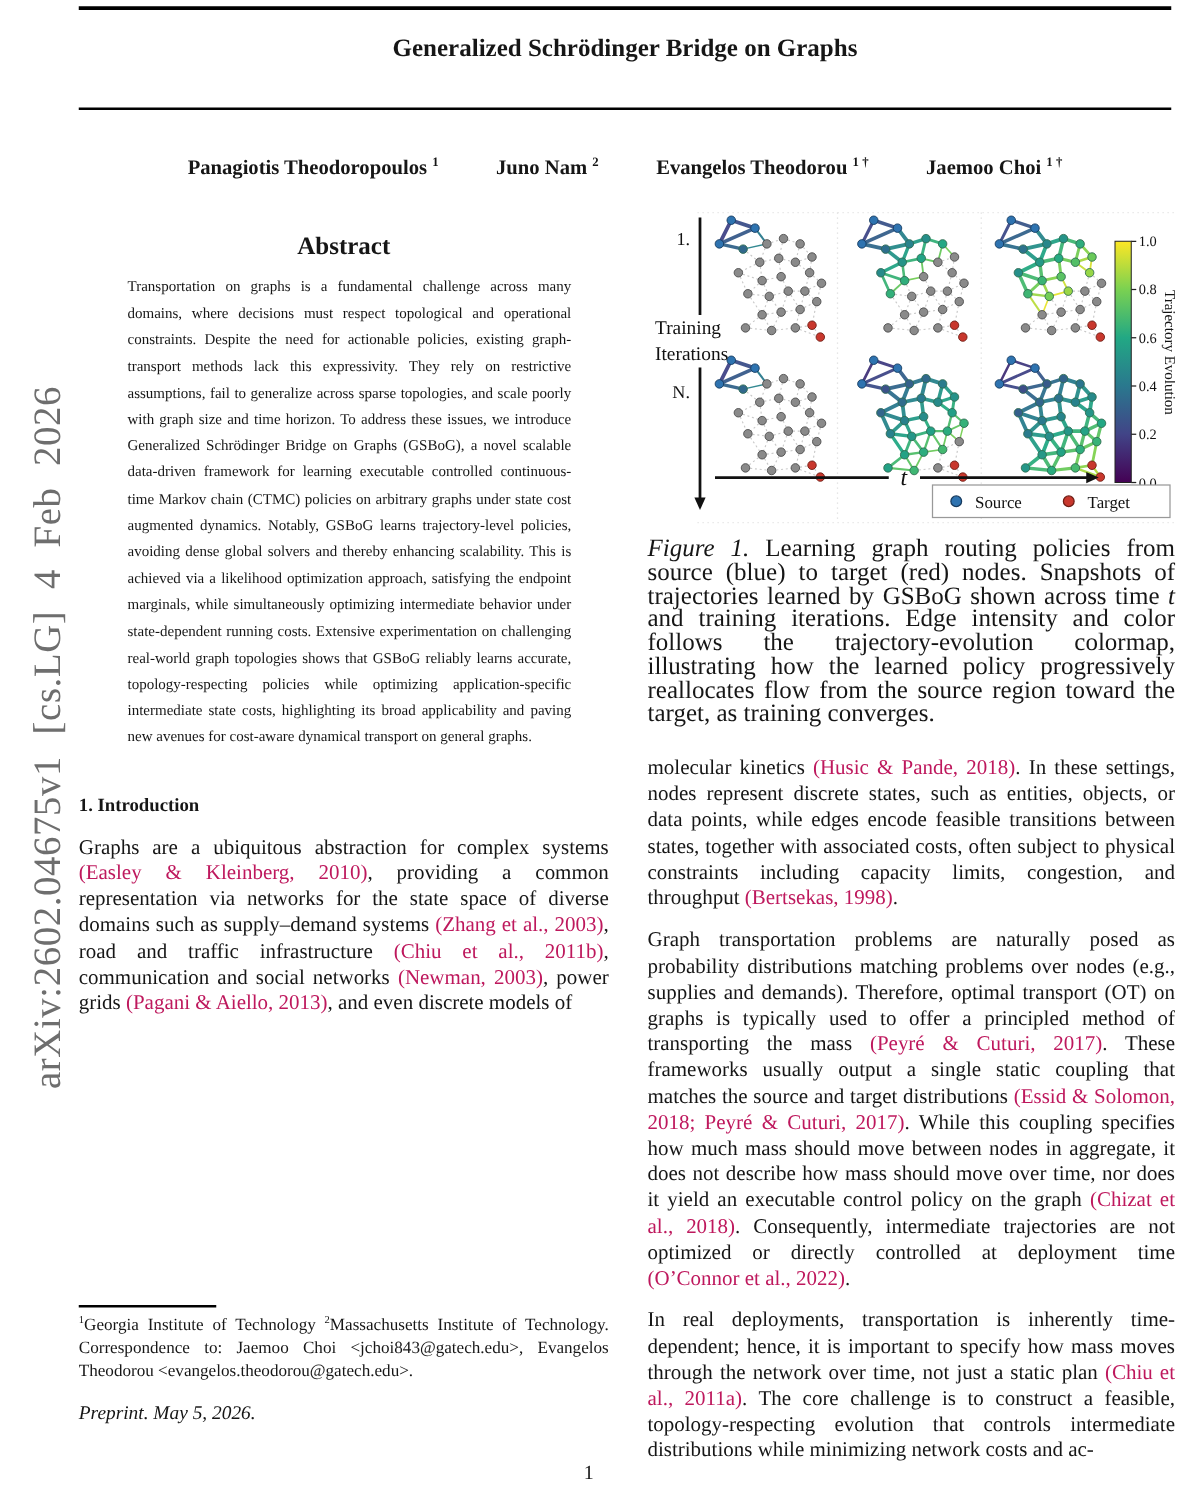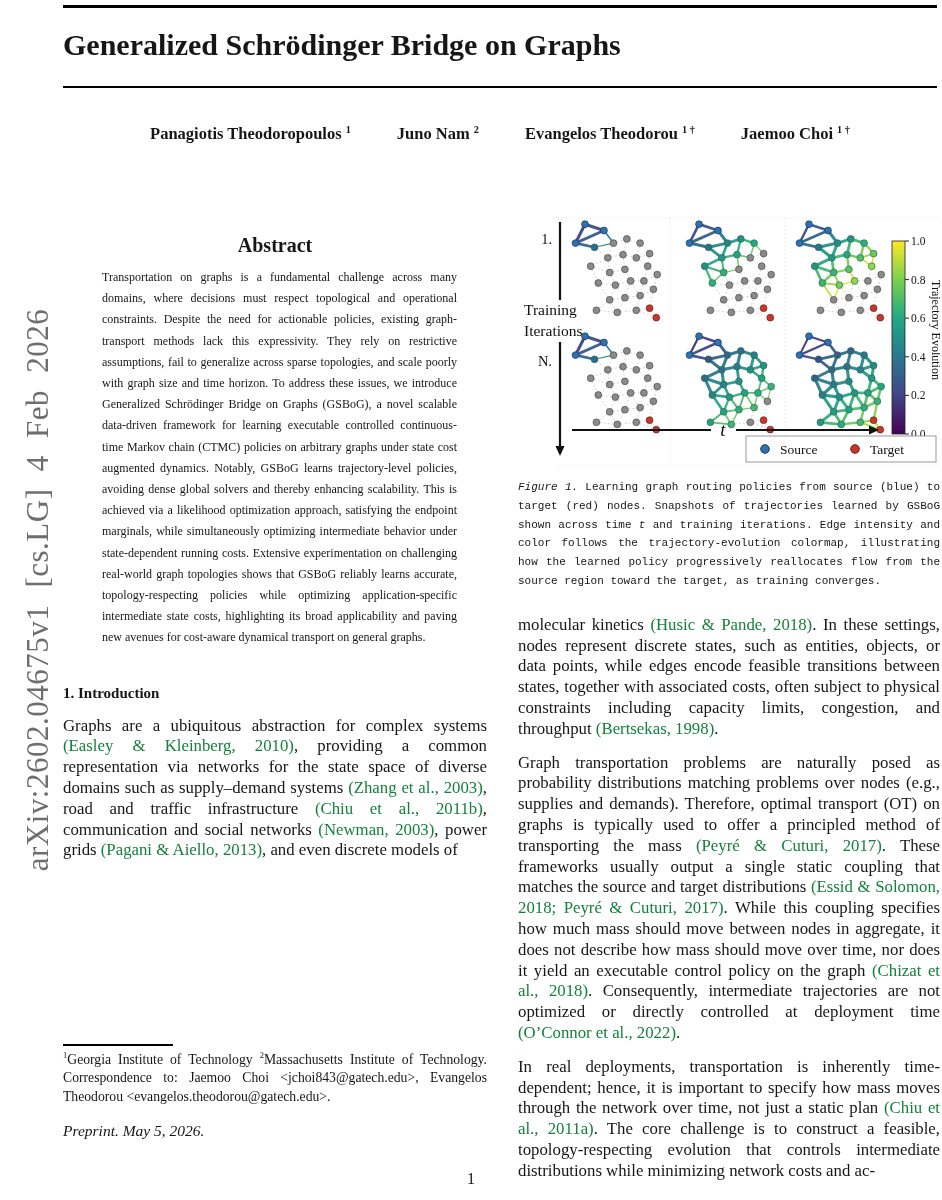--- a/index.html
+++ b/index.html
@@ -4,41 +4,41 @@
 <style>
   html,body{margin:0;padding:0;background:#ffffff;}
   .page{position:relative;width:942px;height:1200px;background:#ffffff;overflow:hidden;
         font-family:"Liberation Serif","DejaVu Serif",serif;color:#161616;}
   .watermark{position:absolute;left:-312px;top:572px;width:700px;text-align:center;
              transform:rotate(-90deg);transform-origin:center;font-size:31px;color:#6e6e6e;
              word-spacing:9px;letter-spacing:0.5px;white-space:nowrap;}
   .rule{position:absolute;left:63px;width:874px;background:#000;}
   .rule-top{top:5px;height:3px;}
   .rule-2{top:86px;height:2px;}
-  .title{position:absolute;top:28px;left:63px;width:874px;margin:0;text-align:left;
-         font-size:30px;font-weight:700;}
+  .title{position:absolute;top:28px;left:63px;width:874px;margin:0;text-align:center;
+         font-size:20px;font-weight:700;}
   .authors{position:absolute;top:124px;left:63px;width:874px;text-align:center;
            font-size:16.5px;font-weight:700;}
   .authors .author{margin:0 23px;white-space:nowrap;}
   sup{font-size:62%;line-height:0;}
-  .col{position:absolute;margin-top:48px;}
+  .col{position:absolute;}
   .col-left{left:63px;top:186px;width:424px;}
   .col-right{left:518px;top:166px;width:422px;}
   .abs-head{margin:0 0 10px 0;text-align:center;font-size:20px;font-weight:700;}
   .abs-text{margin:0;padding:0 30px 0 39px;text-align:justify;font-size:12px;line-height:21.2px;}
   .sec-head{margin:36px 0 0 0;font-size:15px;font-weight:700;}
   .body-text{margin:14px 0 0 0;text-align:justify;font-size:16.8px;line-height:20.8px;}
   .rp{margin-top:13px;}
-  .cite{color:#15803d;font-family:Liberation Serif, serif;}
+  .cite{color:#be185d;font-family:Liberation Serif, serif;}
   .it{font-style:italic;}
   .footnote{position:absolute;left:63px;top:1044px;width:424px;}
   .fn-rule{width:110px;height:1.5px;background:#000;margin-bottom:5px;}
   .fn-text{margin:0;text-align:justify;font-size:13.7px;line-height:18.6px;}
   .preprint{margin:16px 0 0 0;font-style:italic;font-size:15.5px;}
-  .caption{margin:7px 0 0 0;text-align:justify;font-size:11px;line-height:18.8px;font-family:Liberation Mono, monospace;}
+  .caption{margin:7px 0 0 0;text-align:justify;font-size:20px;line-height:18.8px;}
   .caption .it{font-style:italic;}
   .para-a{margin-top:24px;}
   .pageno{position:absolute;left:0;right:0;top:1170px;text-align:center;font-size:16px;}
   svg{display:block;}
 </style>
 </head>
 <body>
 
 <div class="page">
 

